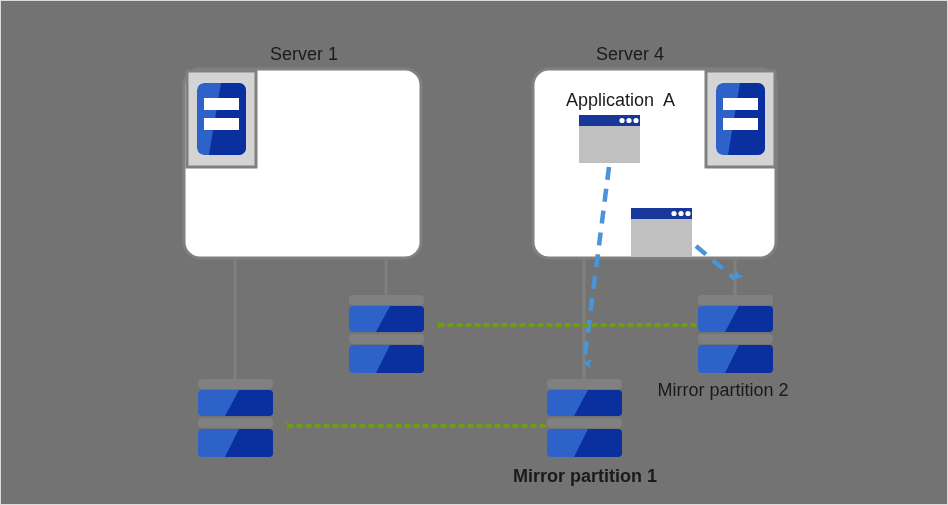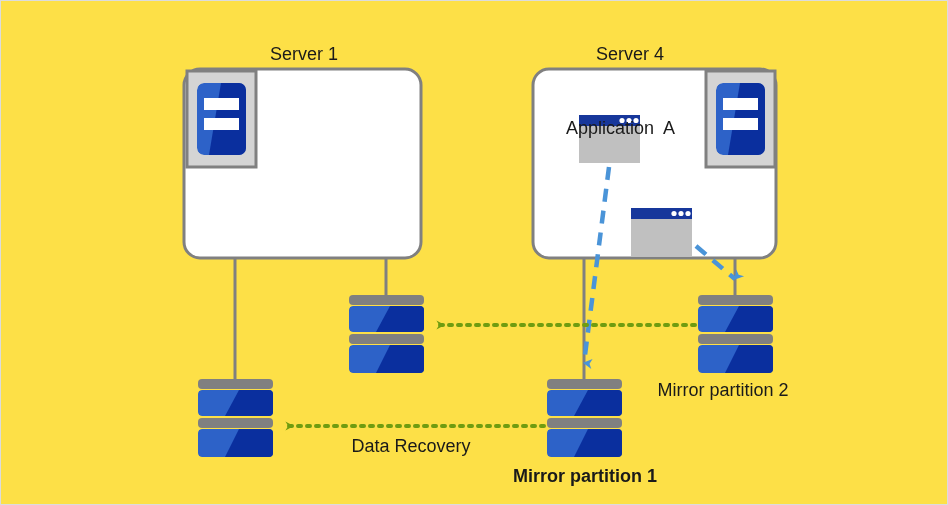--- a/index.html
+++ b/index.html
@@ -4,21 +4,21 @@
 <style>
   html, body {
     margin: 0;
     padding: 0;
     background: #ffffff;
   }
   #canvas {
     position: relative;
     width: 948px;
     height: 505px;
-    background: #fde047;
+    background: #737373;
     border: 1px solid #dcdcdc;
     box-sizing: border-box;
     font-family: "Liberation Sans", sans-serif;
     overflow: hidden;
   }
   #svg-layer {
     position: absolute;
     left: 0;
     top: 0;
     width: 948px;
@@ -216,22 +216,21 @@
 
     <g>
       <line x1="543" y1="425" x2="285" y2="425" stroke="#6f9c10" stroke-width="4" stroke-dasharray="3 6" stroke-linecap="round" marker-end="url(#greenArrowHead)"></line>
     </g>
   </svg>
 
   <div class="label label-center" style="left:243px; top:42px; width:120px;">Server 1</div>
 
   <div class="label label-center" style="left:559px; top:42px; width:140px;">Server 4</div>
 
-  <div class="label" style="left:565px; top:88px;margin-top:28px;">Application  A</div>
+  <div class="label" style="left:565px; top:88px;">Application  A</div>
 
 
   <div class="label label-center" style="left:489px; top:464px; width:190px;font-weight:bold;">Mirror partition 1</div>
 
   <div class="label label-center" style="left:627px; top:378px; width:190px;">Mirror partition 2</div>
 
-  <div class="label label-center" style="left:320px; top:434px; width:180px;">Data Recovery</div>
 
 </div>
 
 </body></html>

